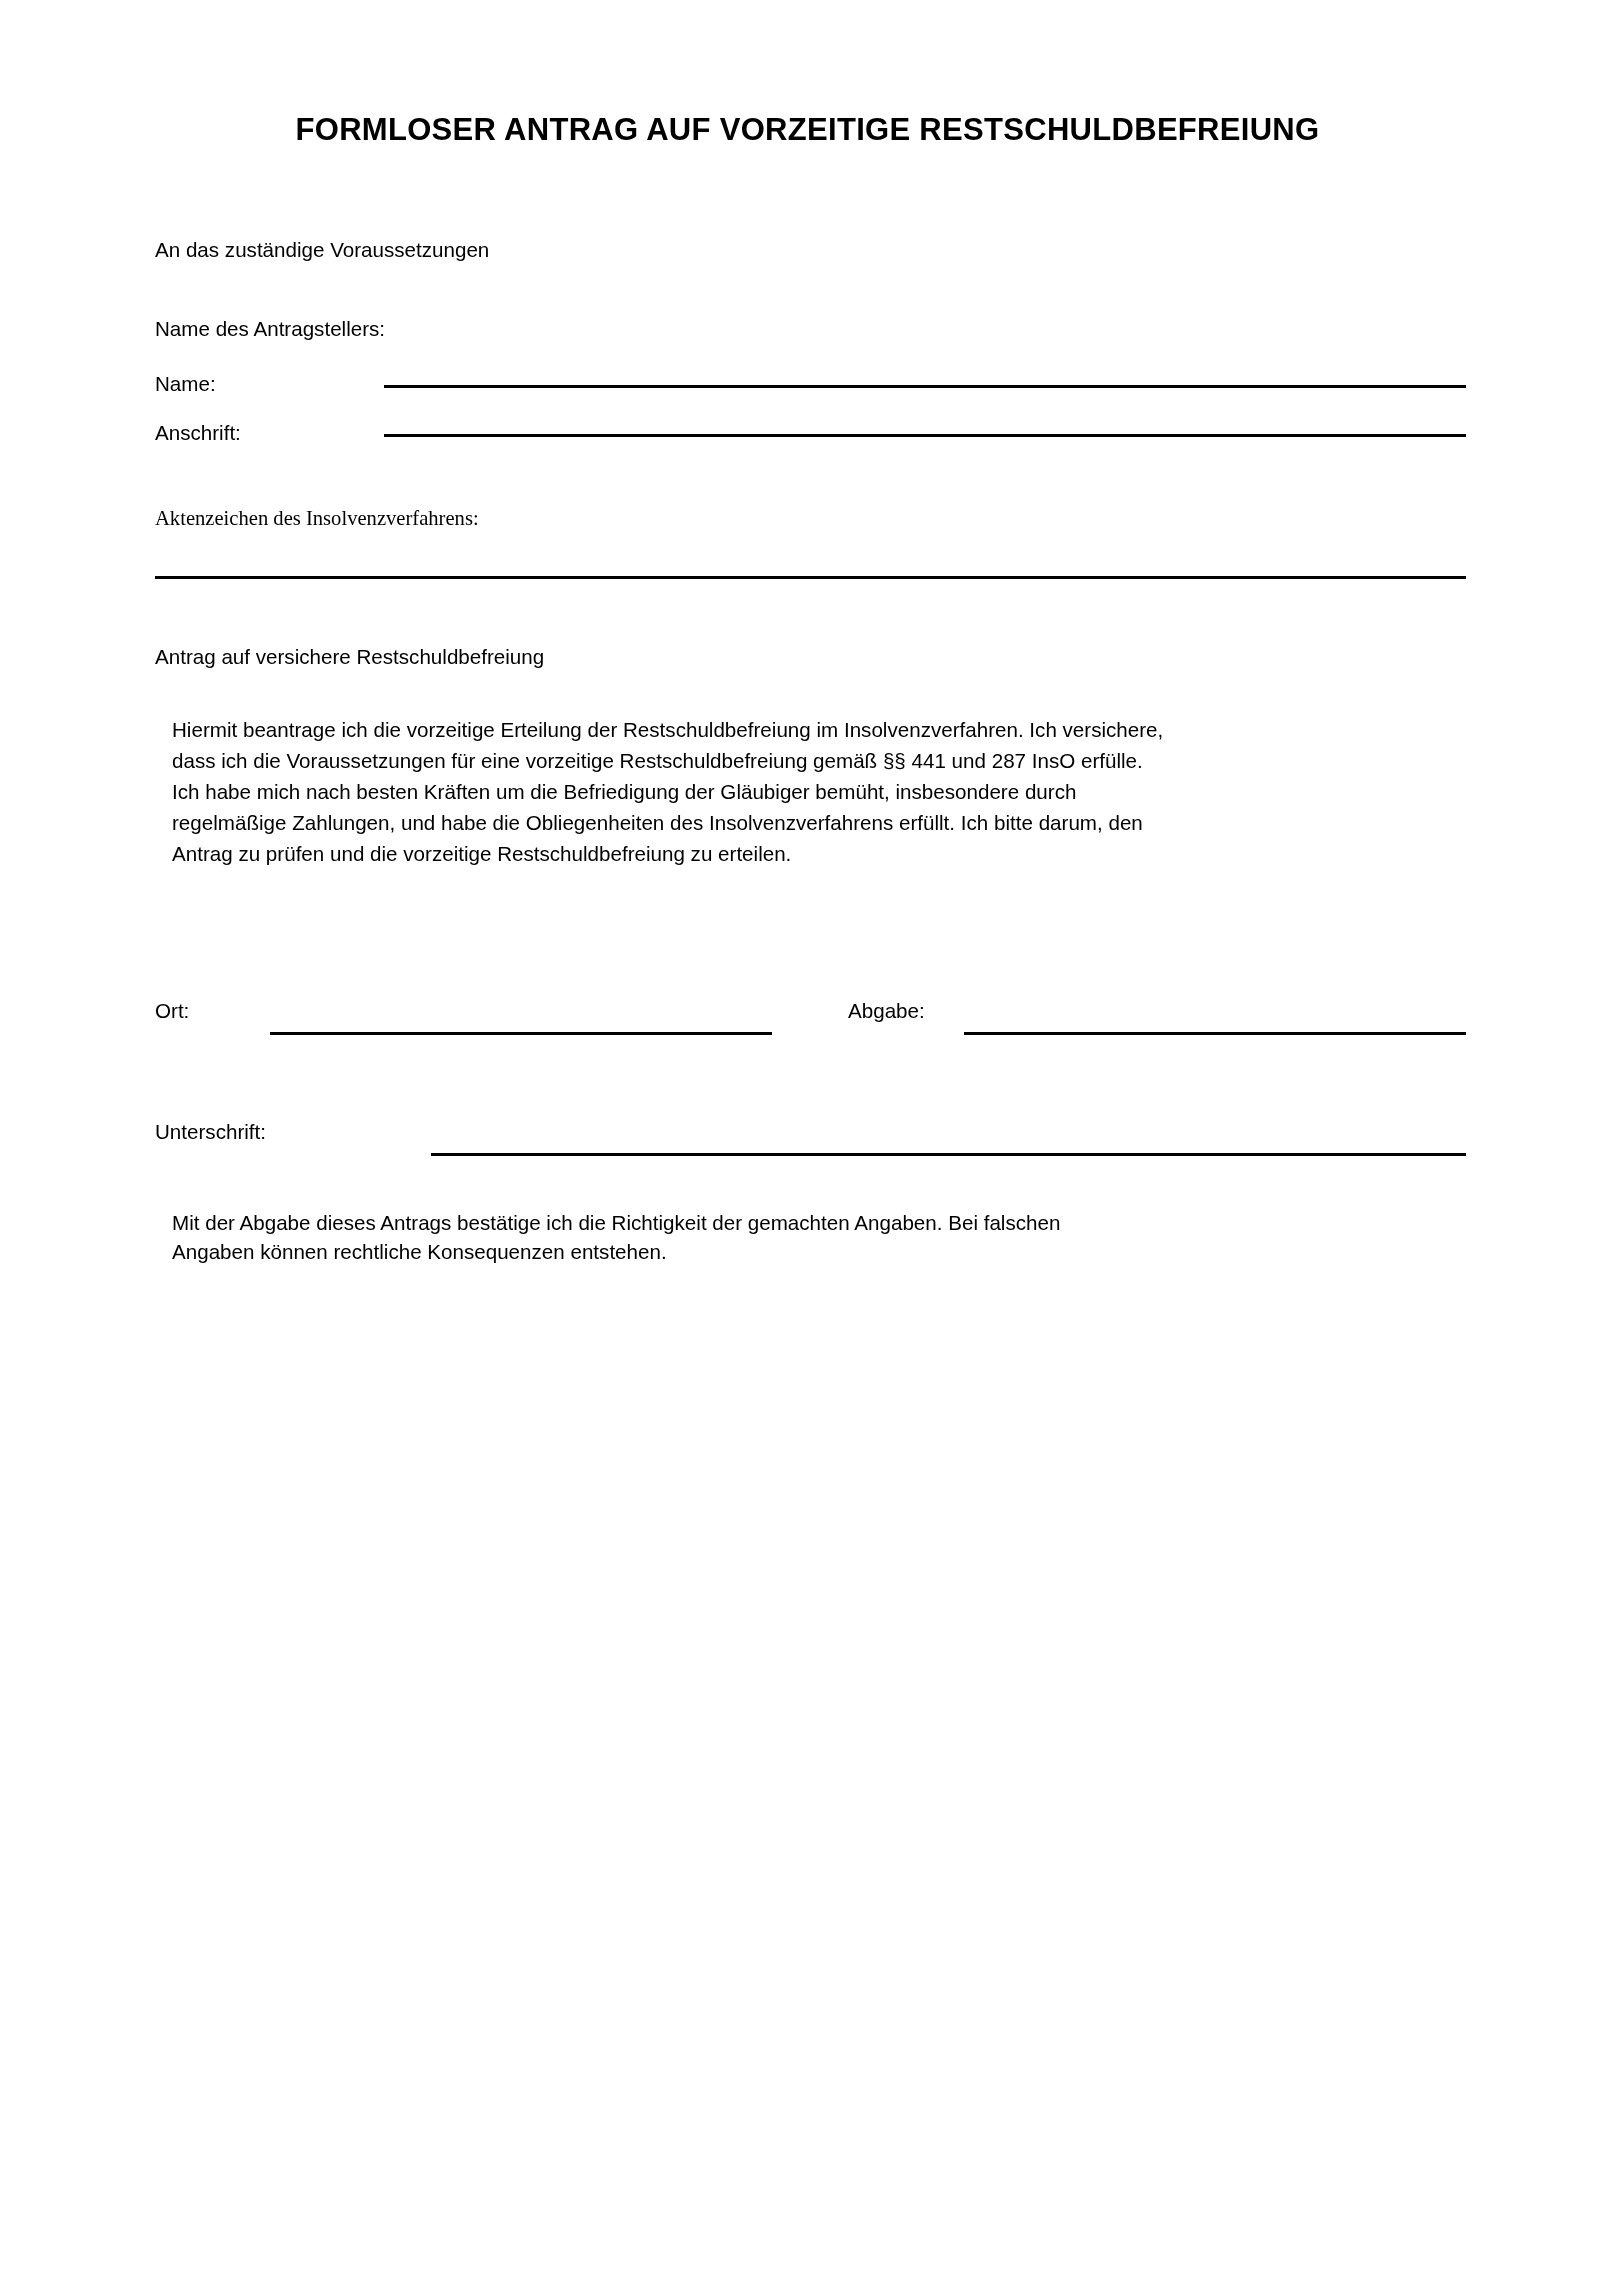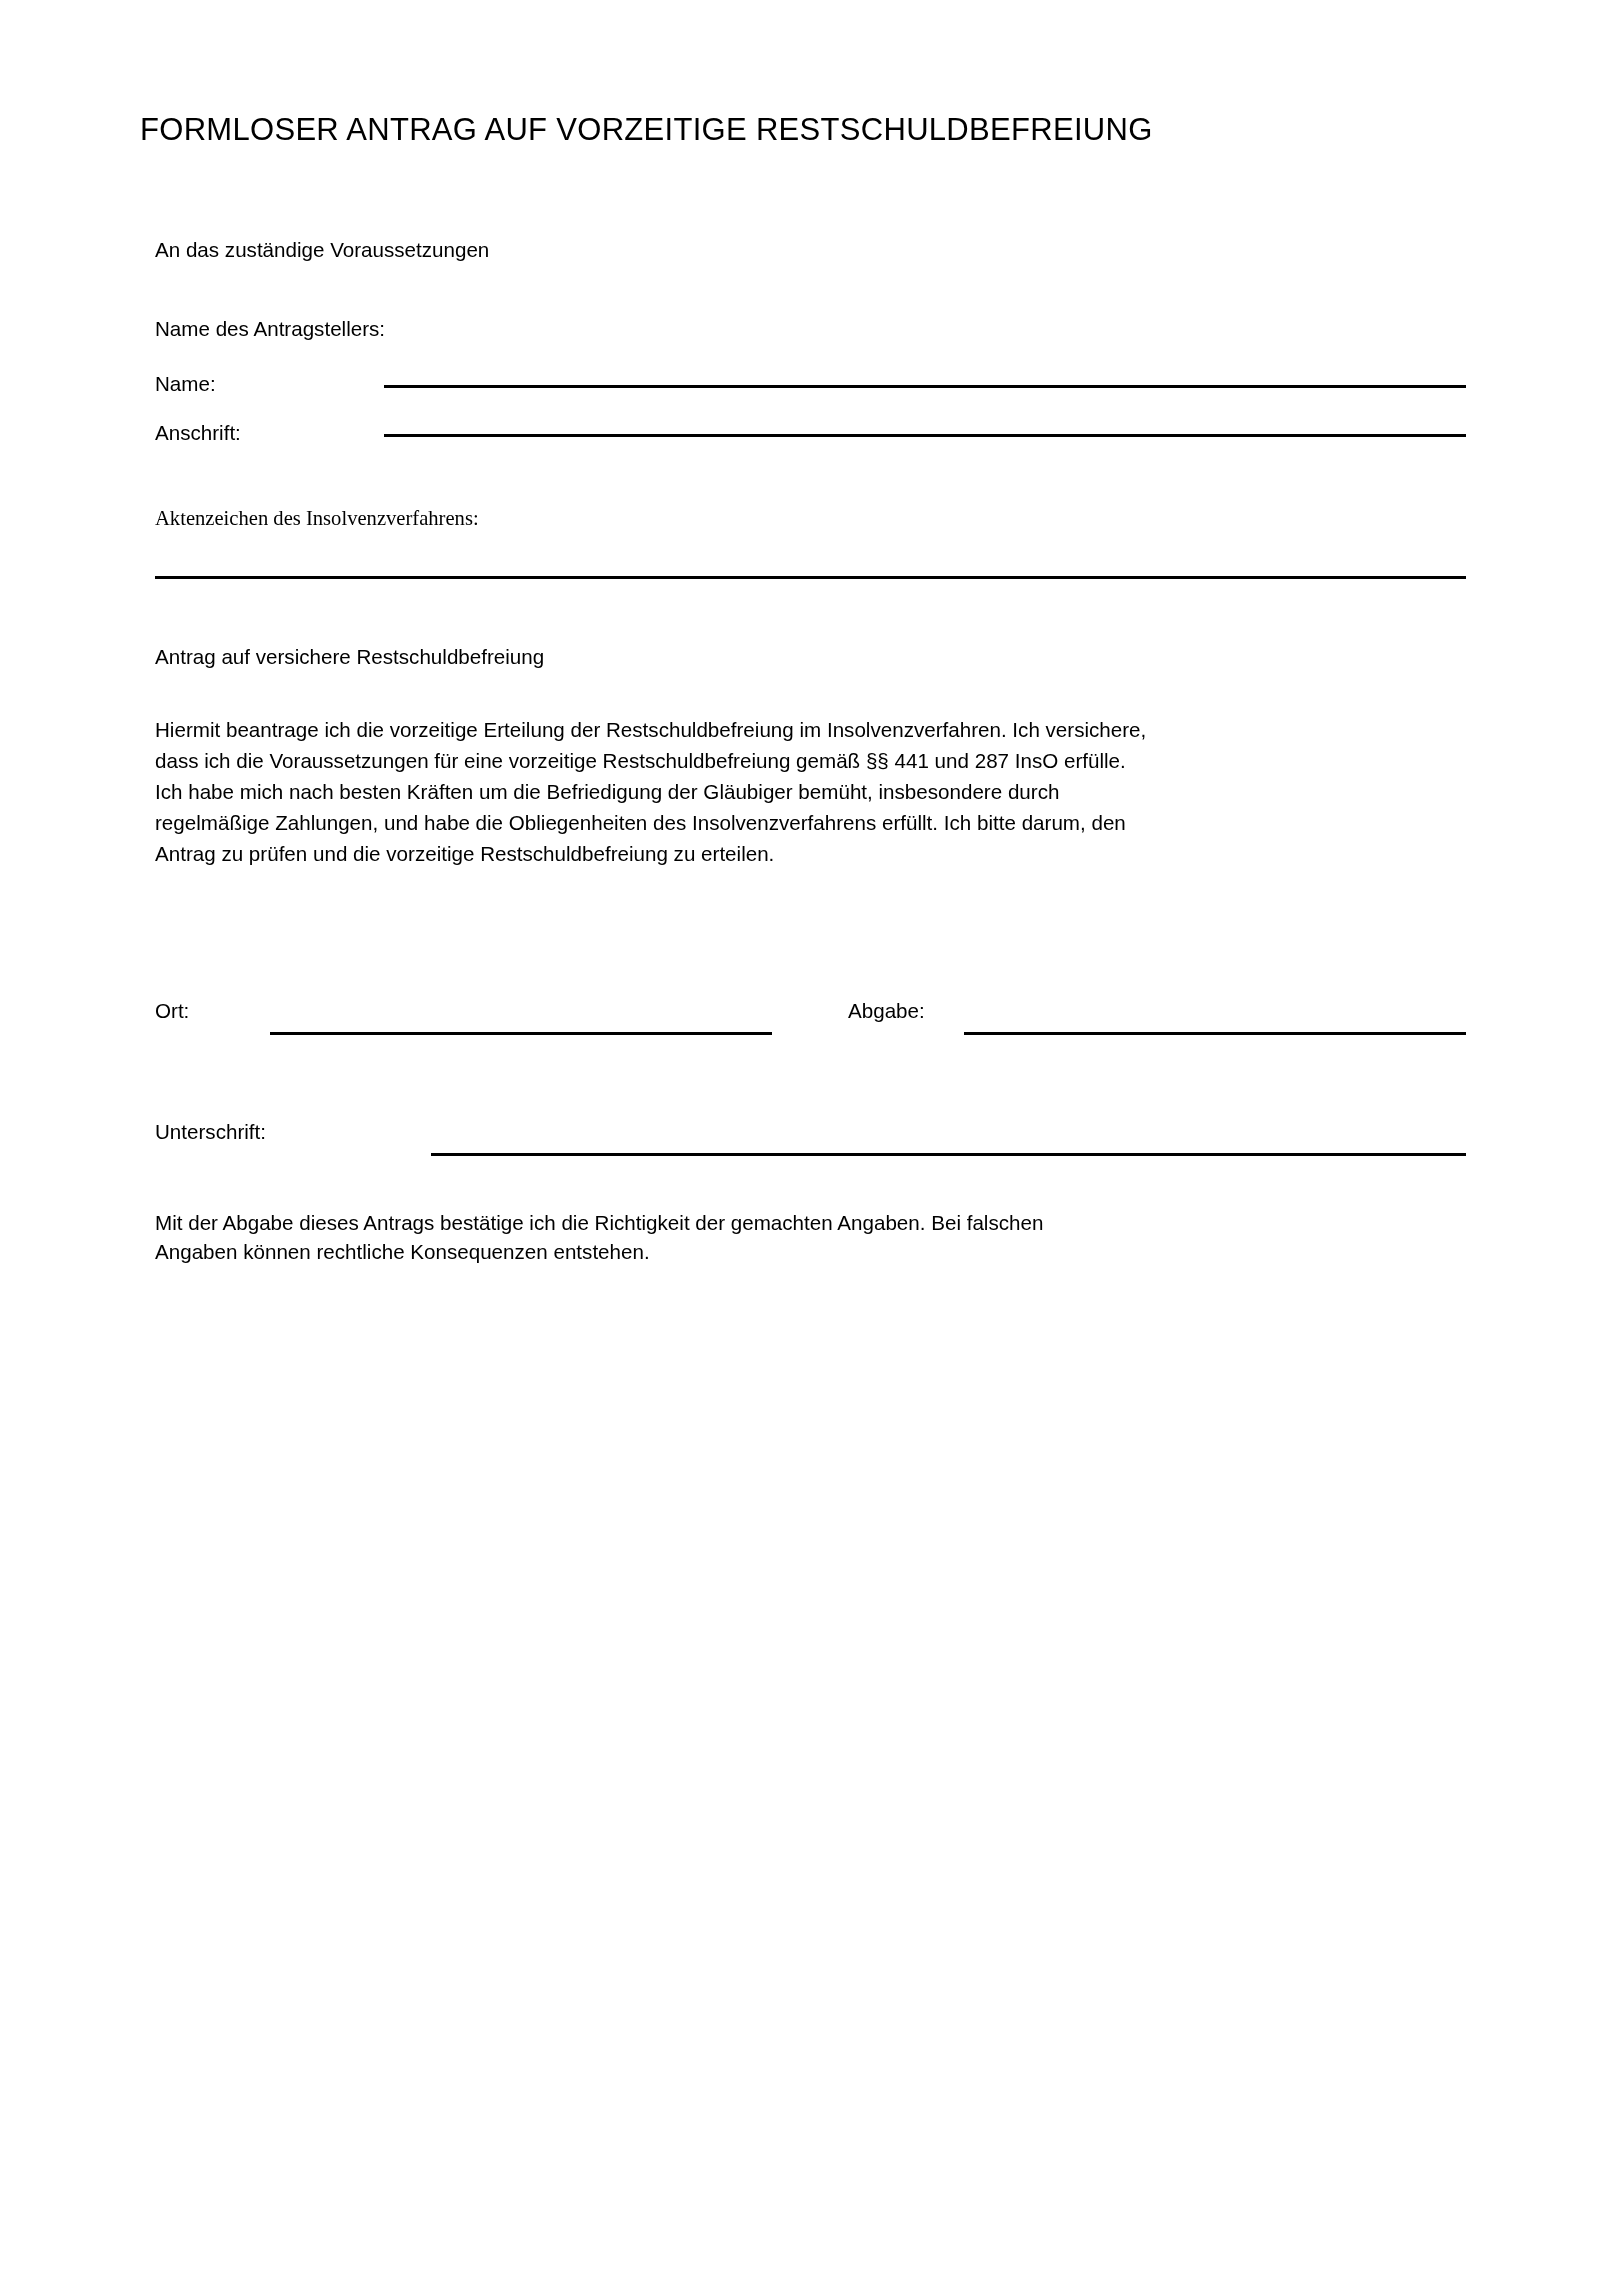--- a/index.html
+++ b/index.html
@@ -17,45 +17,46 @@
     width: 1621px;
     height: 2293px;
     background: #ffffff;
     margin: 0 auto;
     overflow: hidden;
   }
 
   
   .doc-title {
     position: absolute;
-    left: 140px;
+    left: 152px;
     top: 110px;
     width: 1311px;
-    text-align: left;
+    text-align: center;
     font-size: 31px;
     line-height: 39px;
-    font-weight: 400;
+    font-weight: 700;
     letter-spacing: 0.3px;
     white-space: nowrap;
   }
 
   
   .txt {
     position: absolute;
     font-size: 20.6px;
     line-height: 29px;
     font-weight: 400;
     white-space: nowrap;
   }
   .para {
     position: absolute;
     font-size: 20.6px;
     line-height: 31px;
     font-weight: 400;
     width: 1318px;
+    margin-left: 17px;
   }
   .para p {
     margin: 0;
   }
 
   
   .rule {
     position: absolute;
     height: 2.9px;
     background: #000000;

